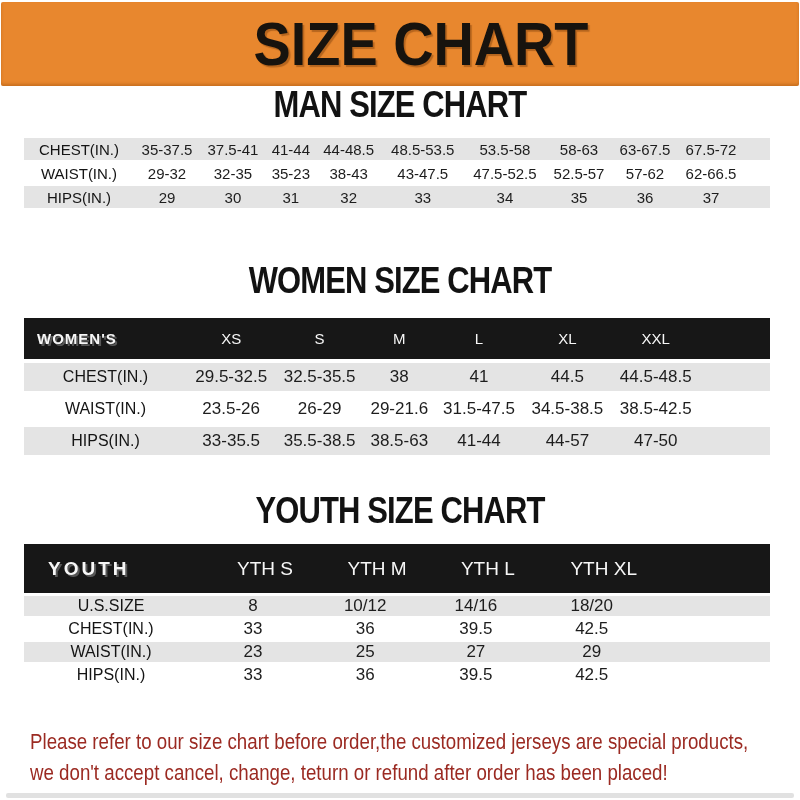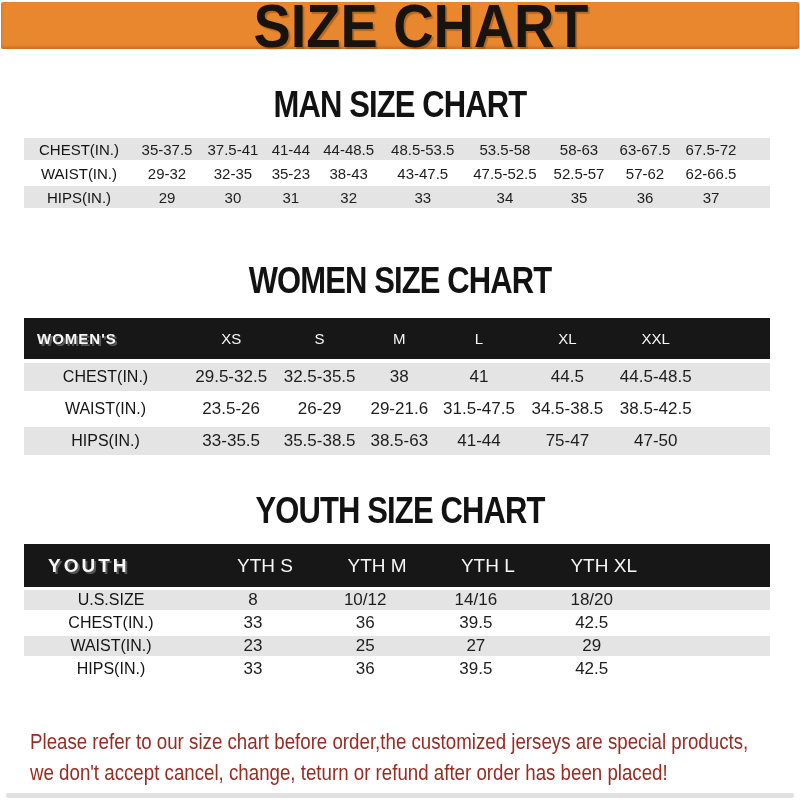--- a/index.html
+++ b/index.html
@@ -5,21 +5,21 @@
   html,body{margin:0;padding:0;}
   body{
     width:800px;height:800px;background:#ffffff;
     font-family:"Liberation Sans", sans-serif;
     position:relative;overflow:hidden;
   }
   .page{position:absolute;inset:0;}
 
   
   .banner{
-    position:absolute;top:2px;left:1px;right:1px;height:47px;
+    position:absolute;top:2px;left:1px;right:1px;height:84px;
     background:var(--banner-bg,#E8872E);
     display:flex;align-items:center;justify-content:center;
     border-radius:2px;
     box-shadow:inset 0 -2px 3px rgba(140,70,0,.35);
     padding-left:42px;
   }
   .banner-title{
     font-size:62px;font-weight:700;color:var(--banner-text,#17130e);
     transform:scaleX(.9);letter-spacing:0px;
     text-shadow:2px 2px 1px rgba(120,60,10,.45);
@@ -49,21 +49,21 @@
   .td{
     display:table-cell;text-align:center;vertical-align:middle;
     white-space:nowrap;
   }
 
   
   .tr-header{background:var(--bar-bg,#171717);}
   .tr-header .td{color:var(--bar-text,#f7f7f7);}
   .t-man   .tr-header .td{height:32px;font-size:17px;}
   .t-woman .tr-header .td{height:41px;font-size:15px;}
-  .t-youth .tr-header .td{height:43px;font-size:19px;padding-left:24px;}
+  .t-youth .tr-header .td{height:49px;font-size:19px;padding-left:24px;}
   .corner{
     text-align:left !important;font-weight:700;padding-left:13px;
     text-shadow:2px 2px 0 rgba(110,110,110,.75);
     letter-spacing:1px;
   }
   .t-man .corner{font-size:23px;}
   .t-woman .corner{font-size:25px;}
   .t-youth .corner{font-size:25px;letter-spacing:3px;}
 
   
@@ -179,21 +179,21 @@
         <div class="td val">34.5-38.5</div>
         <div class="td val">38.5-42.5</div>
         <div class="td spacer-col"></div>
       </div>
       <div class="tr tr-data stripe">
         <div class="td row-label label-col">HIPS(IN.)</div>
         <div class="td val">33-35.5</div>
         <div class="td val">35.5-38.5</div>
         <div class="td val">38.5-63</div>
         <div class="td val">41-44</div>
-        <div class="td val">75-47</div>
+        <div class="td val">44-57</div>
         <div class="td val">47-50</div>
         <div class="td spacer-col"></div>
       </div>
     </div>
 
   <div class="heading h-youth">YOUTH SIZE CHART</div>
   <div class="tbl t-youth" id="tbl-2">
       <div class="tr tr-header">
         <div class="td corner label-col">YOUTH</div>
         <div class="td col-head">YTH S</div>

